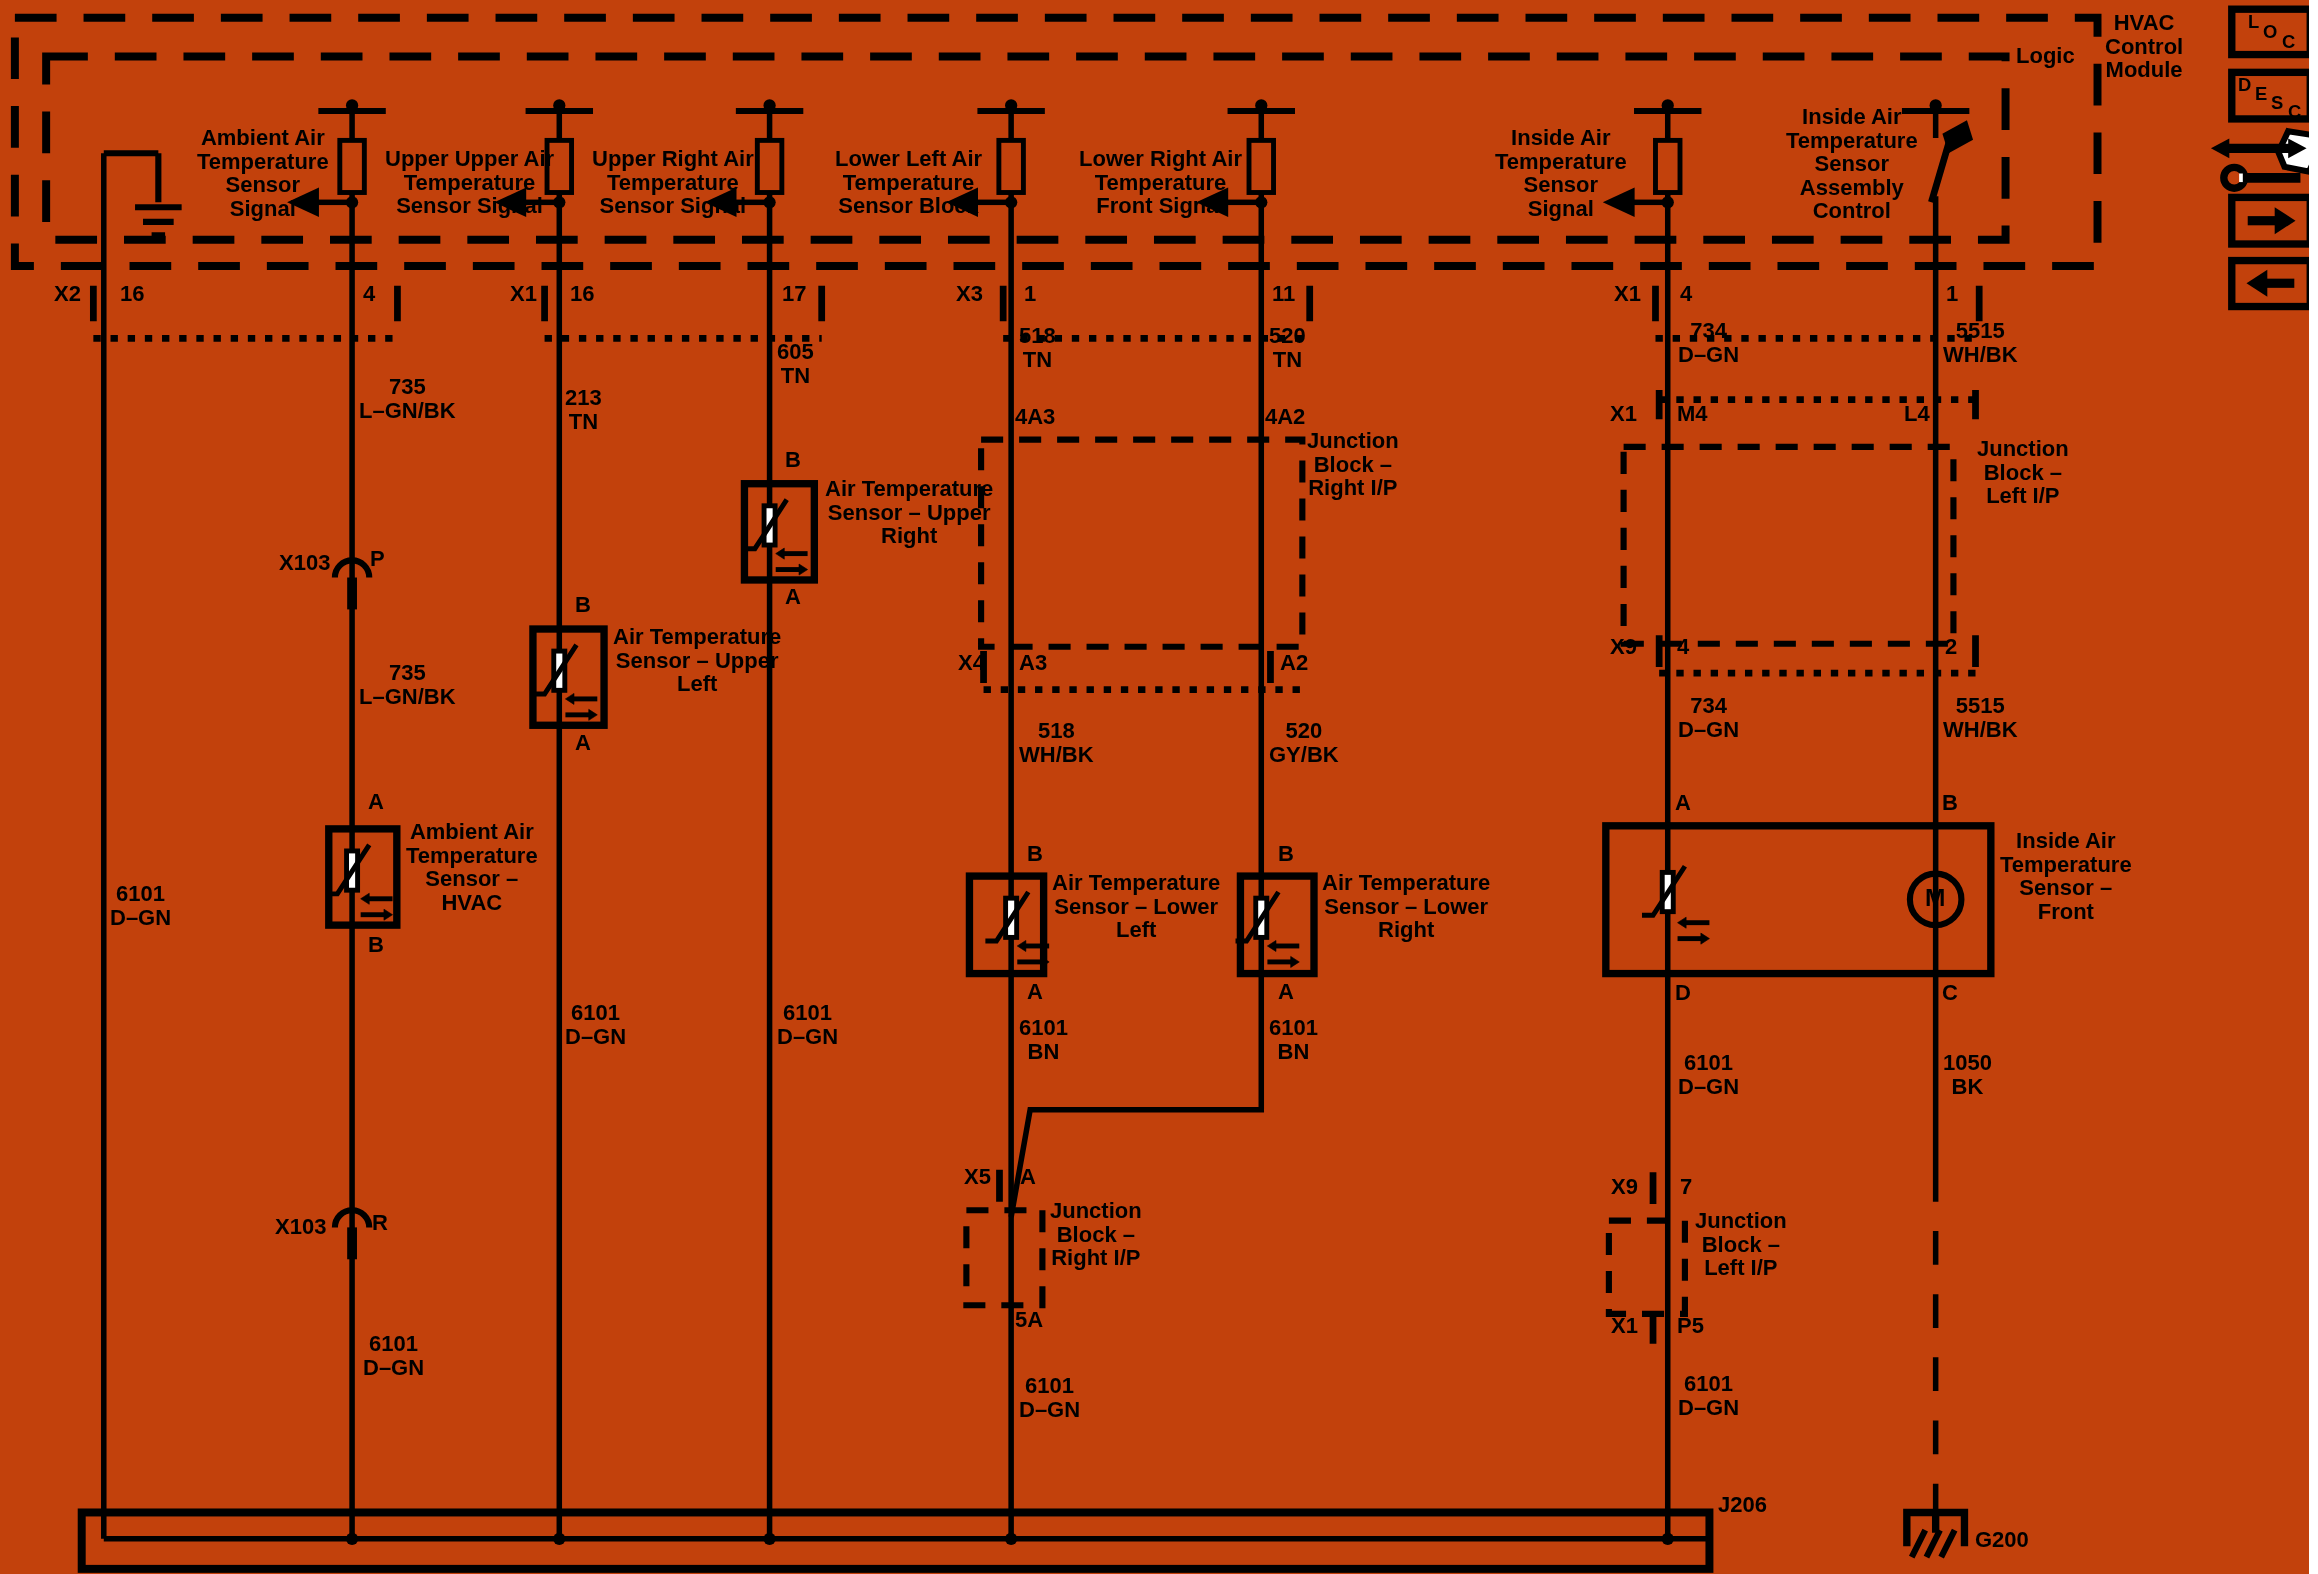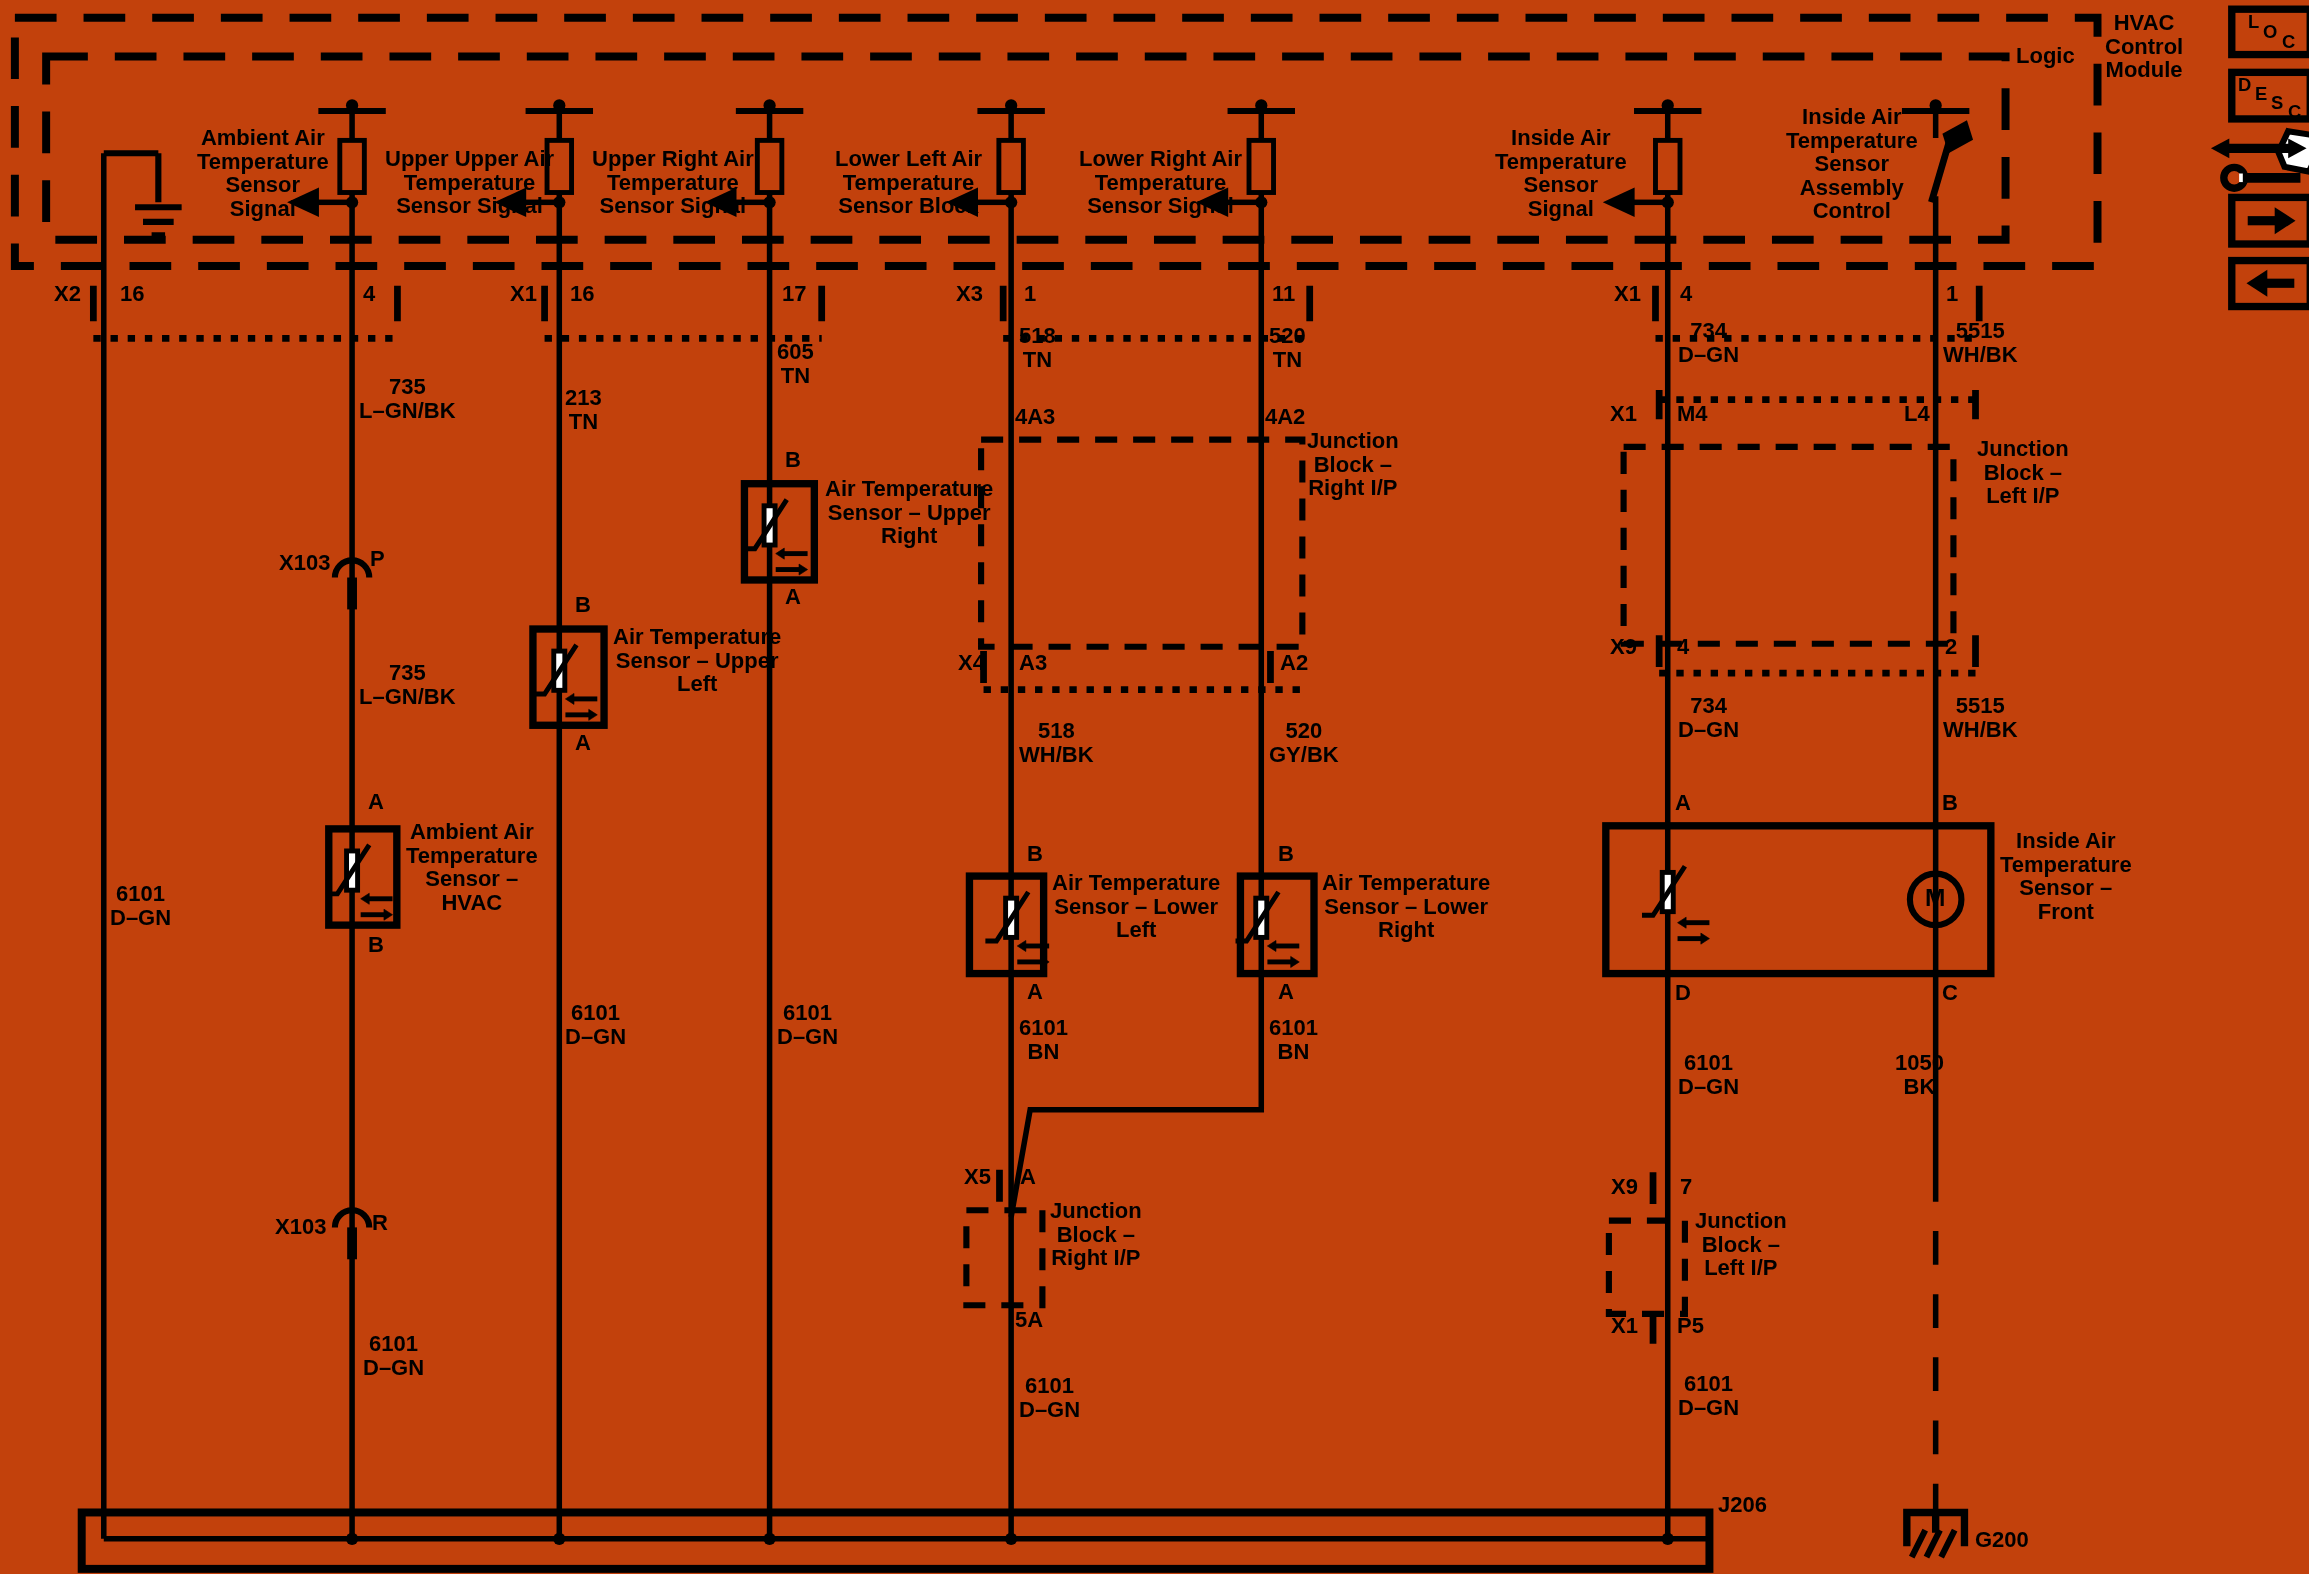--- a/index.html
+++ b/index.html
@@ -215,21 +215,21 @@
 Temperature
 Sensor Signal</div>
 <div class="lbl" style="left:592px;top:147px">Upper Right Air
 Temperature
 Sensor Signal</div>
 <div class="lbl" style="left:835px;top:147px">Lower Left Air
 Temperature
 Sensor Block</div>
 <div class="lbl" style="left:1079px;top:147px">Lower Right Air
 Temperature
-Sensor Signal</div>
+Front Signal</div>
 <div class="lbl" style="left:1495px;top:126px">Inside Air
 Temperature
 Sensor
 Signal</div>
 <div class="lbl" style="left:1786px;top:105px">Inside Air
 Temperature
 Sensor
 Assembly
 Control</div>
 
@@ -341,21 +341,21 @@
 <div class="lbl" style="left:565px;top:1001px">6101
 D–GN</div>
 <div class="lbl" style="left:777px;top:1001px">6101
 D–GN</div>
 <div class="lbl" style="left:1019px;top:1016px">6101
 BN</div>
 <div class="lbl" style="left:1269px;top:1016px">6101
 BN</div>
 <div class="lbl" style="left:1678px;top:1051px">6101
 D–GN</div>
-<div class="lbl" style="left:1895px;top:1051px">1050
+<div class="lbl" style="left:1943px;top:1051px">1050
 BK</div>
 
 <div class="lbl" style="left:964px;top:1165px">X5</div>
 <div class="lbl" style="left:1020px;top:1165px">A</div>
 <div class="lbl" style="left:1050px;top:1199px">Junction
 Block –
 Right I/P</div>
 <div class="lbl" style="left:1015px;top:1308px">5A</div>
 <div class="lbl" style="left:1019px;top:1374px">6101
 D–GN</div>

